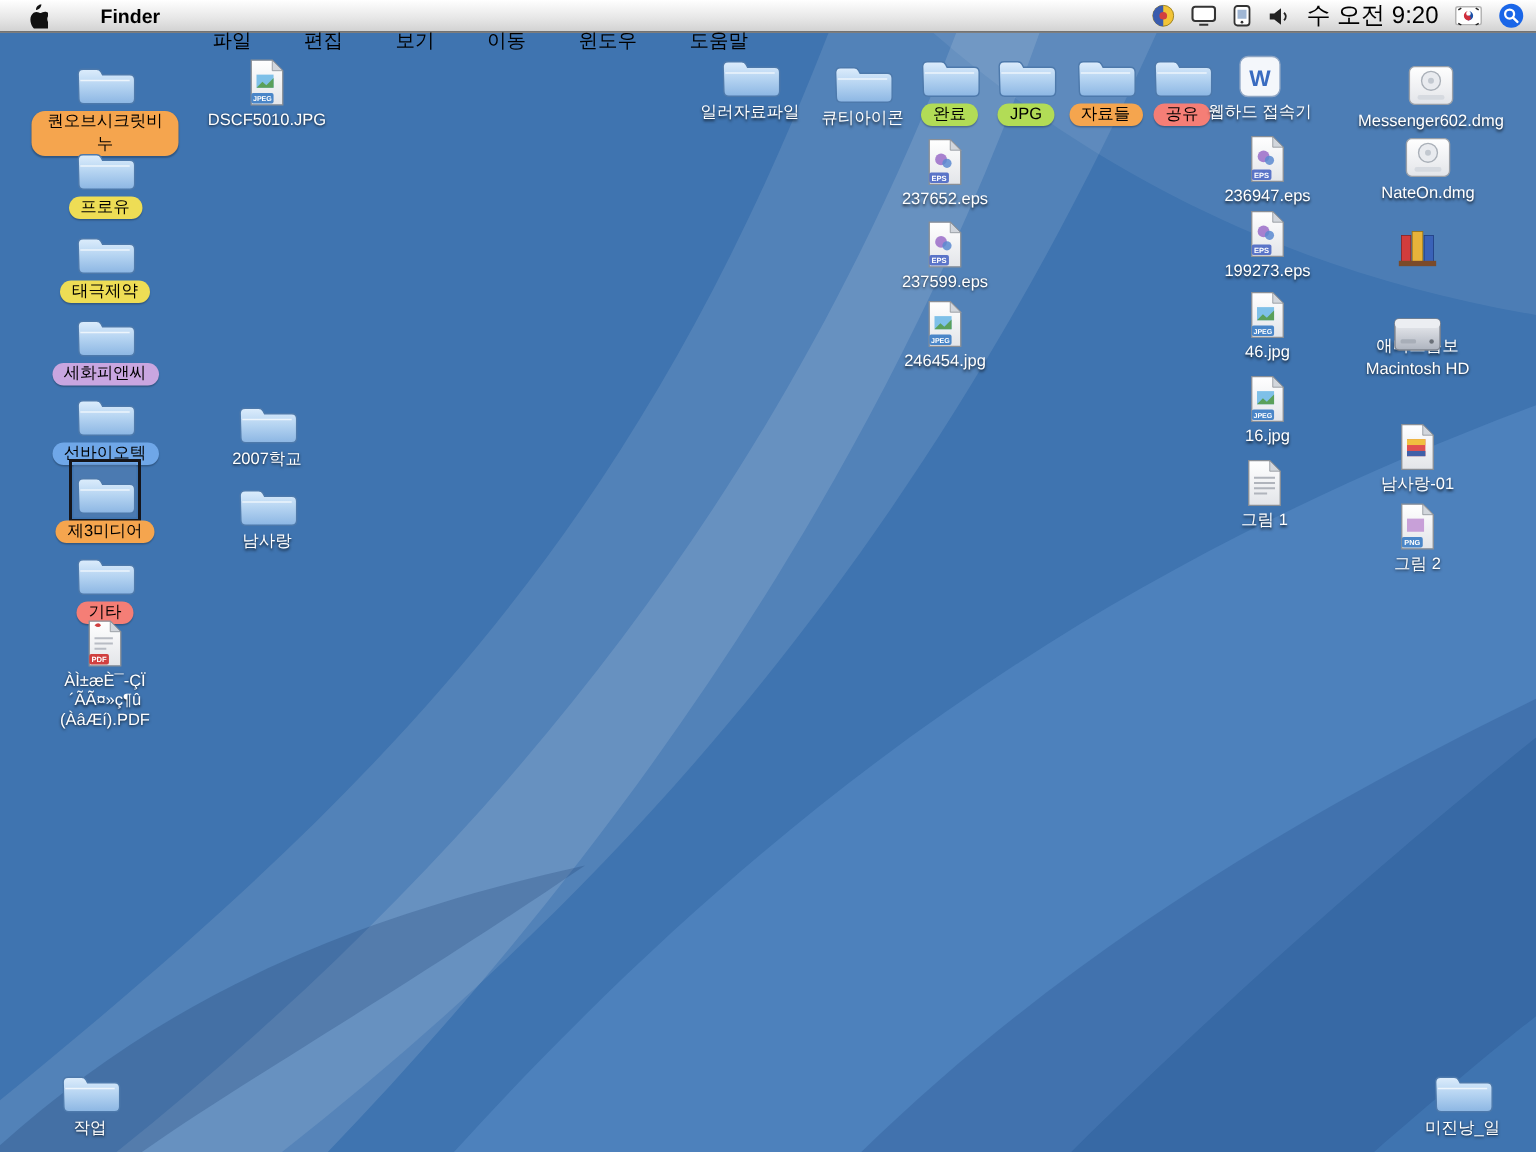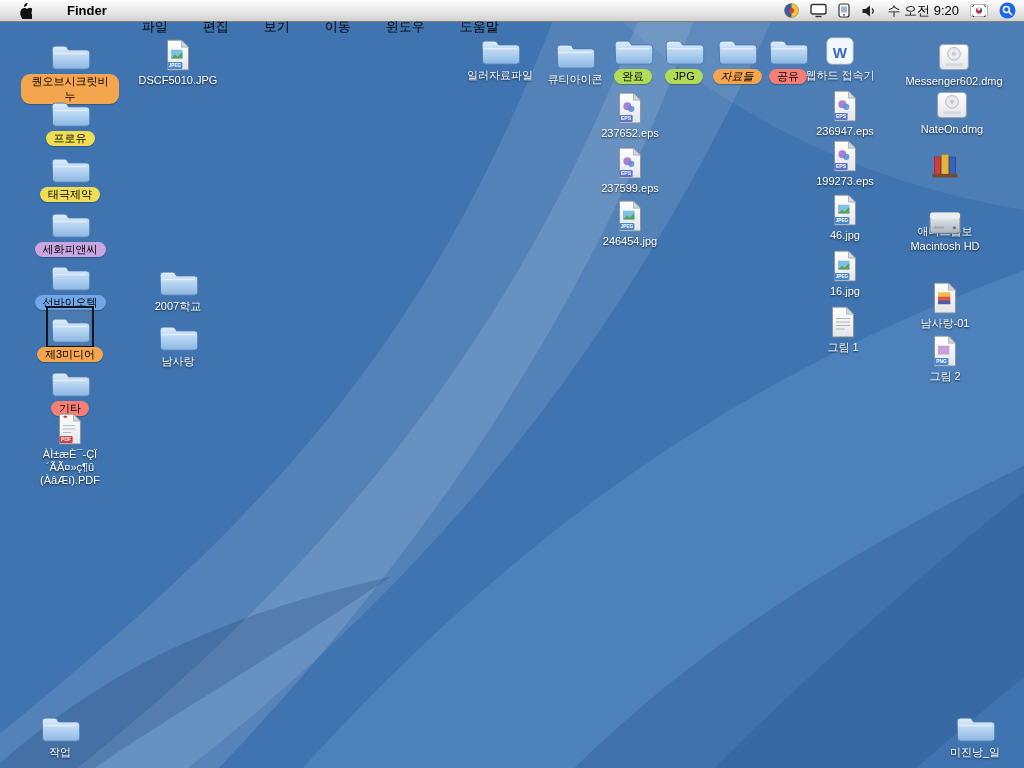--- a/index.html
+++ b/index.html
@@ -13,21 +13,21 @@
     border-bottom:1px solid #7e7e7e;
     display:flex; justify-content:space-between; align-items:center;
     padding:0 8px; z-index:50; font-size:13px; color:#000;
   }
   .mb-left { display:flex; align-items:center; height:100%;gap:15px; }
   .mb-apple { display:flex; align-items:center; padding:0 10px; height:100%; }
   .mb-app { font-weight:bold; padding:0 10px; }
   .mb-item { padding:0 10px;margin-top:32px; }
   .mb-right { display:flex; align-items:center; gap:11px; height:100%; }
   .mb-ic { display:flex; align-items:center; }
-  .mb-clock { font-size:13px; }
+  .mb-clock { font-size:16px; }
 
   
   .desktop {
     position:absolute; top:22px; left:0; width:1024px; height:746px;
     background:
       radial-gradient(ellipse 600px 420px at 18% 8%, rgba(255,255,255,.20), transparent 65%),
       radial-gradient(ellipse 700px 500px at 85% 30%, rgba(140,185,235,.35), transparent 70%),
       linear-gradient(118deg, #6a9bd2 0%, #4679b4 32%, #36679f 62%, #2a5档 0%, #274f87 100%);
     background-color:#3f74b0;
     overflow:hidden;
@@ -286,21 +286,21 @@
   </div>
     <div class="desk-icon" style="left: 684px; top: 31px;">
     <div class="icon-art">
         <svg width="42" height="32" viewBox="0 0 44 34">
     <path d="M3 10 q0-3.5 3.5-3.5 h9.5 q2.2 0 3.2 1.9 l1.1 2.1 h19.2 q3.5 0 3.5 3.5 v13.5 q0 3.5-3.5 3.5 h-32.5 q-3.5 0-3.5-3.5 z" fill="url(#folderGrad)" stroke="#4d79ab"></path>
     <path d="M4.5 14.5 h35" stroke="rgba(255,255,255,.7)" fill="none"></path>
         </svg>
       </div>
     <div class="icon-label pill" style="background: rgb(178, 220, 86);">JPG</div>
   </div>
-    <div class="desk-icon" style="left: 737px; top: 31px; font-style: italic;">
+    <div class="desk-icon" style="left: 737px; top: 31px;">
     <div class="icon-art">
         <svg width="42" height="32" viewBox="0 0 44 34">
     <path d="M3 10 q0-3.5 3.5-3.5 h9.5 q2.2 0 3.2 1.9 l1.1 2.1 h19.2 q3.5 0 3.5 3.5 v13.5 q0 3.5-3.5 3.5 h-32.5 q-3.5 0-3.5-3.5 z" fill="url(#folderGrad)" stroke="#4d79ab"></path>
     <path d="M4.5 14.5 h35" stroke="rgba(255,255,255,.7)" fill="none"></path>
         </svg>
       </div>
     <div class="icon-label pill" style="background: rgb(245, 165, 78);">자료들</div>
   </div>
     <div class="desk-icon" style="left: 788px; top: 31px;">
     <div class="icon-art">

